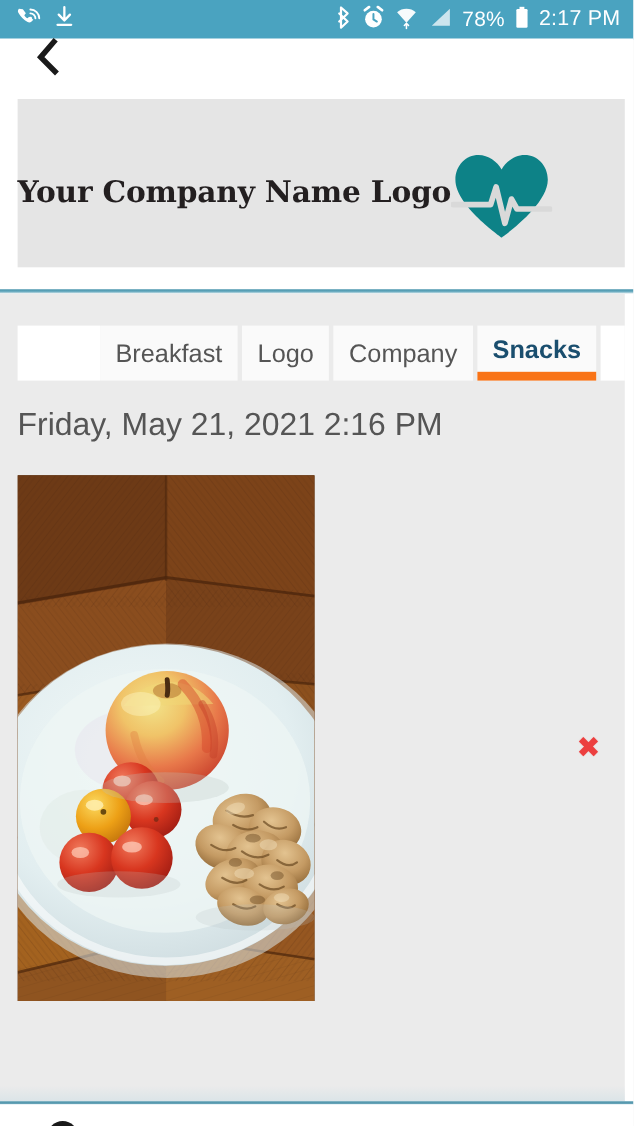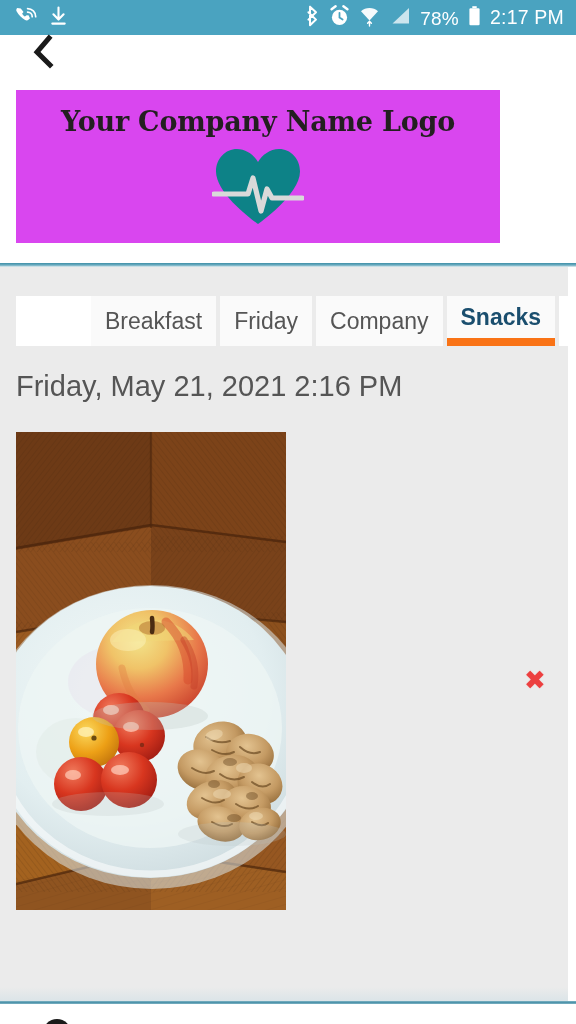--- a/index.html
+++ b/index.html
@@ -73,25 +73,25 @@
     left: 22px;
     top: -4px;
     width: 48px;
     height: 48px;
     cursor: pointer;
   }
   .logo-box {
     position: absolute;
     left: 16px;
     top: 55px;
-    width: 484px;
+    width: 552px;
     height: 153px;
-    background: #d946ef;
-    display: flex;
-    flex-direction: column;
+    background: #e5e5e5;
+    display: flex;
+    flex-direction: row;
     align-items: center;
     justify-content: flex-start;
     box-sizing: border-box;
     padding-top: 18px;
   }
   .logo-text {
     font-family: "DejaVu Serif", "Liberation Serif", serif;
     font-size: 27px;
     font-weight: 700;
     color: #231f20;
@@ -320,21 +320,21 @@
 
   </div>
 
   <div class="header-divider"></div>
 
   <div class="content">
 
     <div class="tab-bar">
       <div class="tab spacer-left"></div>
       <div class="tab">Breakfast</div>
-      <div class="tab">Friday</div>
+      <div class="tab">Logo</div>
       <div class="tab">Company</div>
       <div class="tab active">Snacks</div>
       <div class="tab filler"></div>
     </div>
 
     <div class="entry-date">Friday, May 21, 2021 2:16 PM</div>
 
     <div class="delete-button">
       <span class="delete-glyph">✖</span>
     </div>

